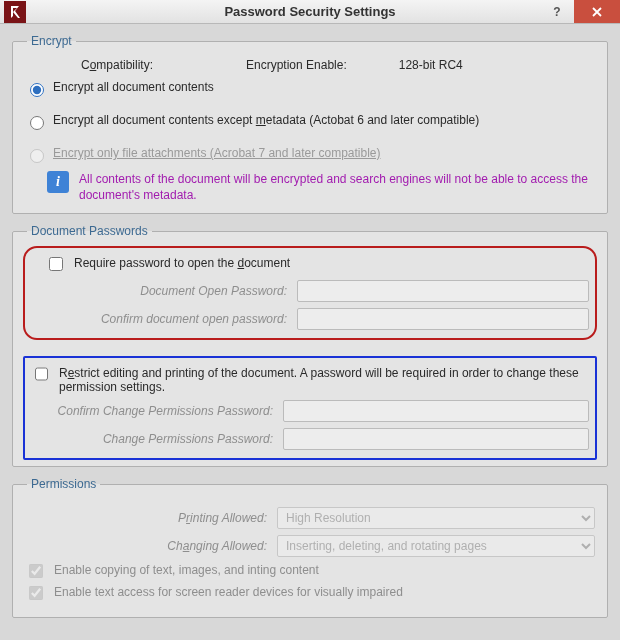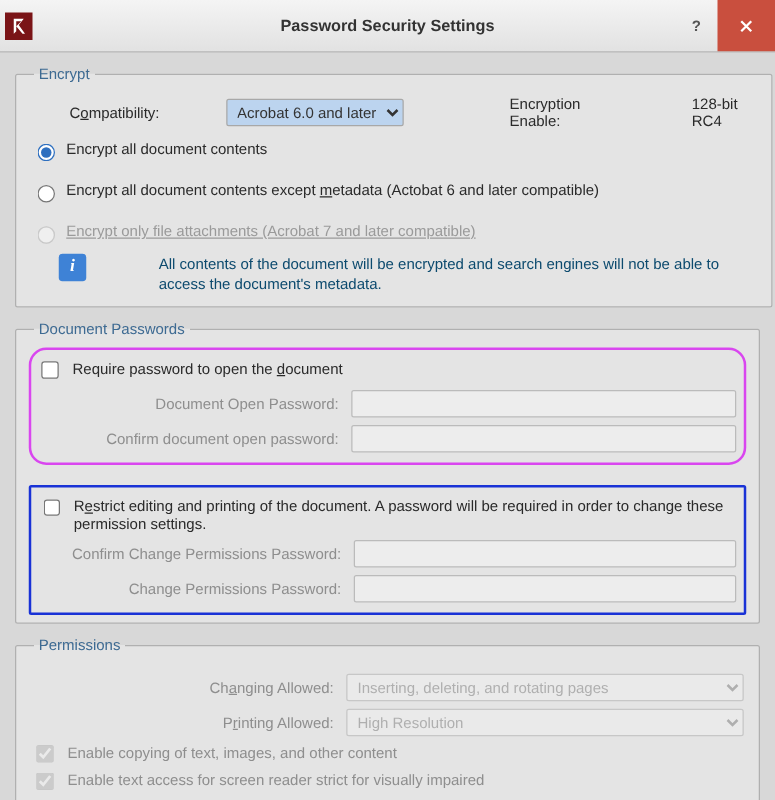--- a/index.html
+++ b/index.html
@@ -1,19 +1,19 @@
 <!DOCTYPE html>
 <html><head>
 <meta charset="utf-8">
 <style>
   * { box-sizing: border-box; font-family: "Segoe UI", Tahoma, sans-serif; }
   html, body { margin:0; padding:0; }
   body { width:620px; height:640px; background:#d8d8d8; font-size:12px; color:#2a2a2a; }
 
-  .titlebar { height:42px; background:linear-gradient(#f4f4f4,#e2e2e2); display:flex; align-items:center; position:relative; border-bottom:1px solid #b8b8b8; }
+  .titlebar { height:24px; background:linear-gradient(#f4f4f4,#e2e2e2); display:flex; align-items:center; position:relative; border-bottom:1px solid #b8b8b8; }
   .titlebar .app-icon { width:22px; height:22px; margin-left:4px; background:#7a1417; display:flex; align-items:center; justify-content:center; }
   .titlebar .app-icon svg { fill:#fff; }
   .titlebar .title { position:absolute; left:0; right:0; text-align:center; font-weight:600; font-size:13px; color:#333; pointer-events:none; }
   .titlebar .right { position:absolute; right:0; top:0; height:100%; display:flex; }
   .help-btn { width:34px; display:flex; align-items:center; justify-content:center; font-weight:700; color:#555; cursor:pointer; }
   .close-btn { width:46px; background:#c94f3e; display:flex; align-items:center; justify-content:center; cursor:pointer; }
   .close-btn svg { stroke:#fff; stroke-width:1.8; }
 
   .content { padding:10px 12px 8px 12px; }
 
@@ -30,31 +30,31 @@
   select.compat { width:168px; background:#bcd4ef; }
   .enc-label { margin-left:40px; }
 
   .radio-row { display:flex; margin:16px 0 2px 0; gap:6px; }
   .radio-row input[type=radio] { width:14px; height:14px; accent-color:#2e6fbf; }
   .radio-row.disabled { color:#9a9a9a;text-decoration:underline; }
 
   .info-row { display:flex; margin-top:8px; gap:10px; padding-left:22px; }
   .info-icon { width:22px; height:22px; background:#3e82d6; border-radius:3px; flex:0 0 22px; display:flex; align-items:center; justify-content:center; }
   .info-icon span { color:#fff; font-weight:700; font-style:italic; font-family:Georgia, serif; font-size:14px; }
-  .info-text { color:#0c4a6e; line-height:1.35;margin-left:48px; }
+  .info-text { color:#a21caf; line-height:1.35; }
 
   .check-row { display:flex; align-items:flex-start; gap:8px; margin:4px 0; }
   .check-row input[type=checkbox] { width:14px; height:14px; margin-top:1px; accent-color:#3977c2; }
   .check-row.disabled > span, .check-row.disabled > label { color:#8e8e8e; }
 
   .form-row { display:flex; align-items:center; margin:6px 0; }
-  .form-row .flabel { width:252px; text-align:right; padding-right:10px; color:#8e8e8e; }
+  .form-row .flabel { width:252px; text-align:right; padding-right:10px; color:#8e8e8e;font-style:italic; }
   .form-row input { flex:1; }
 
-  .overlay-red { border:2px solid #d946ef; border-radius:14px; padding:4px 6px 2px 4px; margin:-2px -2px 4px -2px; }
+  .overlay-red { border:2px solid #b91c1c; border-radius:14px; padding:4px 6px 2px 20px; margin:-2px -2px 4px -2px; }
   .overlay-blue { border:2px solid #1932d6; border-radius:2px; padding:4px 6px 2px 6px; margin:16px -2px -2px -2px; }
 
   .wide-select { flex:1; }
 
   .footer { display:flex; justify-content:flex-end; gap:10px; padding:6px 16px 8px 0; }
   .btn { width:94px; height:24px; background:linear-gradient(#f6f6f6,#e2e2e2); border:1px solid #9e9e9e; border-radius:2px; cursor:pointer; font-size:12px; color:#333; }
   .btn.default { outline:1px solid #6fa1d6; }
 
   .underline-hint { text-decoration:underline; text-underline-offset:1px; }
 </style>
@@ -80,25 +80,22 @@
 
 <div class="content">
 
   <fieldset class="group">
     <legend>Encrypt</legend>
 
     <div class="compat-row">
       <label class="compat-label">
         <span>C</span><span class="underline-hint">o</span><span>mpatibility:</span>
       </label>
-      <select class="compat">
-        <option selected="">Acrobat 6.0 and later</option>
-      </select>
       <span class="enc-label">Encryption Enable:</span>
-      <span style="margin-left:20px;">128-bit RC4</span>
+      <span style="margin-left:7px;">128-bit RC4</span>
     </div>
 
     <div class="radio-row" style="margin-top:8px;">
       <input type="radio" name="enc" checked="" style="">
       <label>Encrypt all document contents</label>
     </div>
     <div class="radio-row">
       <input type="radio" name="enc" style="">
       <label>
         <span>Encrypt all document contents except </span><span class="underline-hint">m</span><span>etadata (Actobat 6 and later compatible)</span>
@@ -153,42 +150,42 @@
         <input type="password" disabled="" style="">
       </div>
     </div>
   </fieldset>
 
   <fieldset class="group">
     <legend>Permissions</legend>
 
     <div class="form-row">
       <div class="flabel">
+        <span>P</span><span class="underline-hint">r</span><span>inting Allowed:</span>
+      </div>
+      <select class="wide-select" disabled="">
+        <option selected="">High Resolution</option>
+      </select>
+    </div>
+    <div class="form-row">
+      <div class="flabel">
         <span>Ch</span><span class="underline-hint">a</span><span>nging Allowed:</span>
       </div>
       <select class="wide-select" disabled="">
         <option selected="">Inserting, deleting, and rotating pages</option>
       </select>
     </div>
-    <div class="form-row">
-      <div class="flabel">
-        <span>P</span><span class="underline-hint">r</span><span>inting Allowed:</span>
-      </div>
-      <select class="wide-select" disabled="">
-        <option selected="">High Resolution</option>
-      </select>
-    </div>
 
     <div class="check-row disabled" style="margin-top:6px;">
       <input type="checkbox" checked="" disabled="" style="">
-      <span>Enable copying of text, images, and other content</span>
+      <span>Enable copying of text, images, and inting content</span>
     </div>
     <div class="check-row disabled">
       <input type="checkbox" checked="" disabled="" style="">
-      <span>Enable text access for screen reader strict for visually impaired</span>
+      <span>Enable text access for screen reader devices for visually impaired</span>
     </div>
   </fieldset>
 
 </div>
 
 <div class="footer">
   <button class="btn default">
     <span>O</span><span class="underline-hint">K</span>
   </button>
   <button class="btn">Cancel</button>

